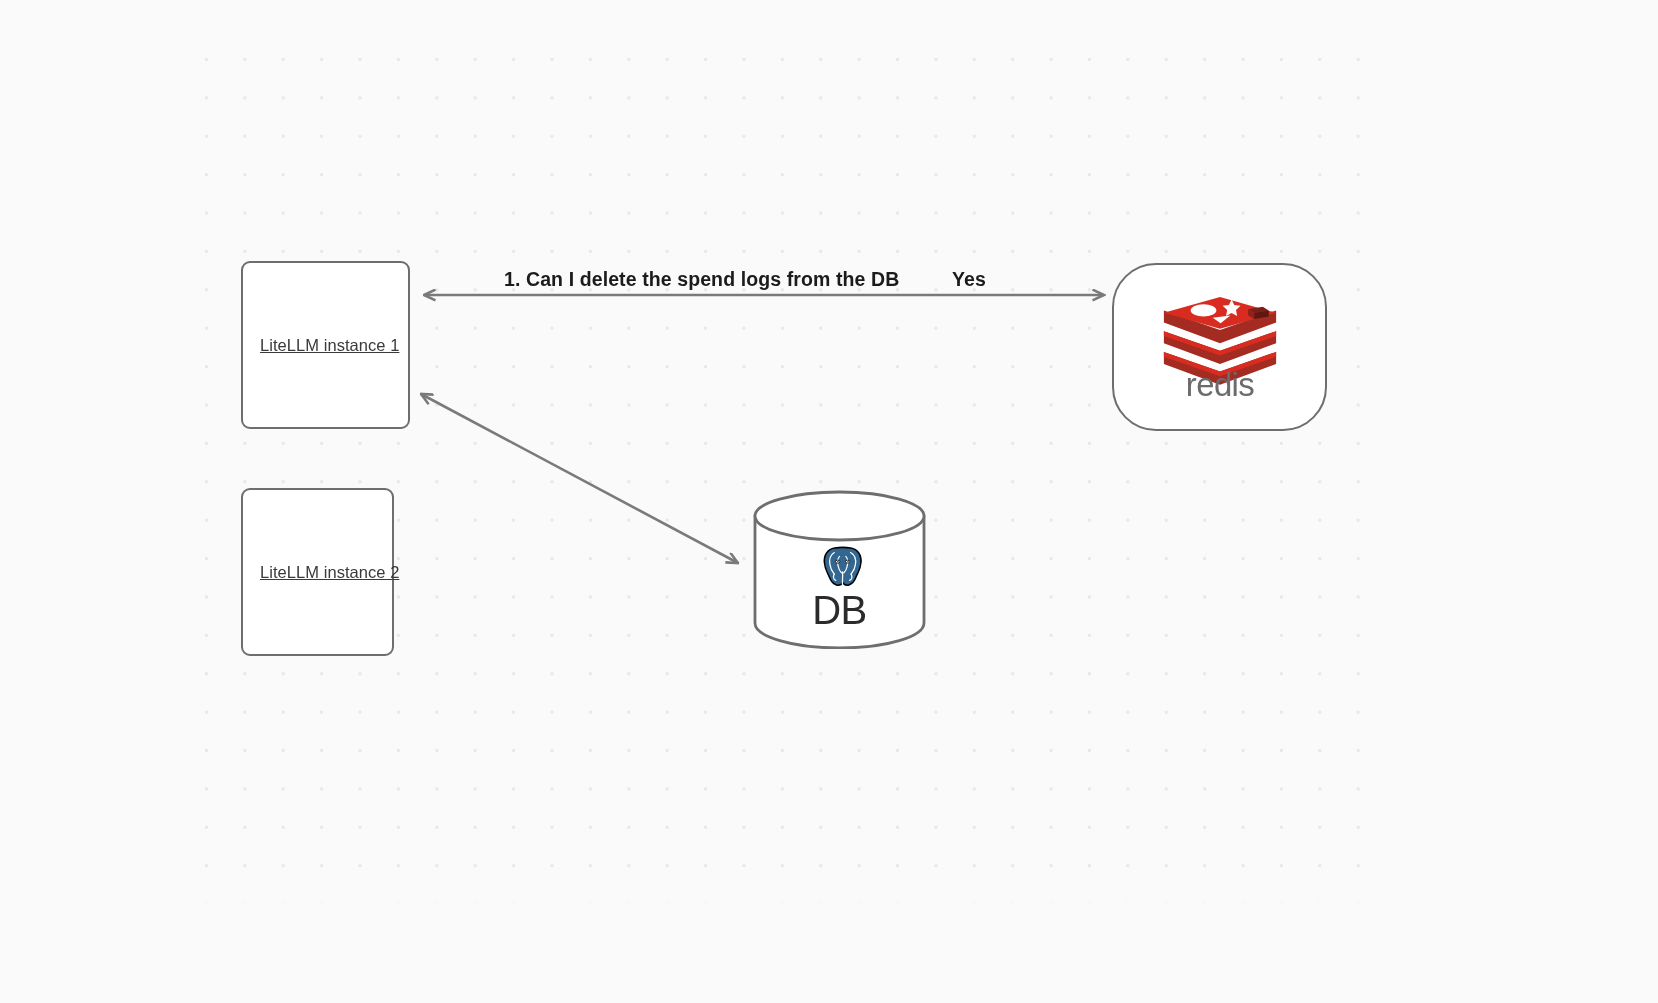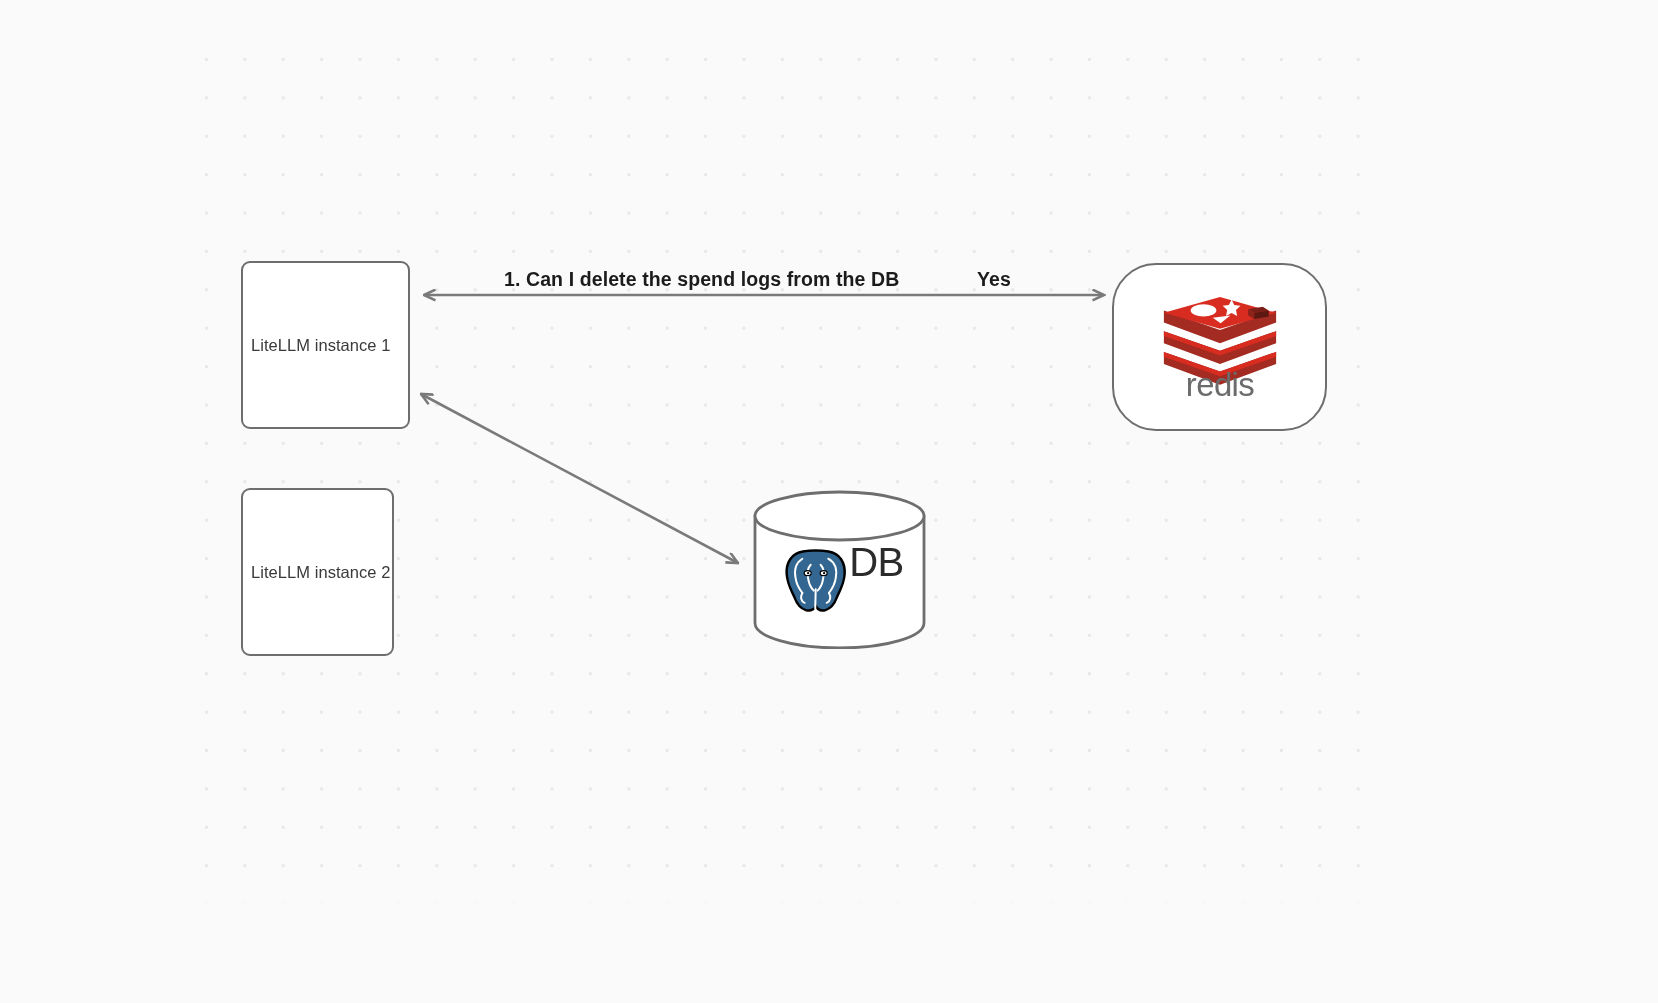--- a/index.html
+++ b/index.html
@@ -60,23 +60,24 @@
     border-radius: 9px;
     box-sizing: border-box;
     display: flex;
     align-items: center;
     justify-content: flex-start;
   }
   .node-box .node-label {
     font-size: 16.5px;
     color: #3a3a3a;
     font-family: "Liberation Sans", sans-serif;
-    padding-left: 8px;
+    padding-left: 17px;
     letter-spacing: 0.05px;
     white-space: nowrap;
+    text-decoration: underline;
   }
 
   #node-litellm-1 { left: 241px; top: 261px; width: 169px; height: 168px; }
   #node-litellm-2 { left: 241px; top: 488px; width: 153px; height: 168px; }
   #node-litellm-3 { left: 241px; top: 715px; width: 169px; height: 168px; }
 
   
   #node-redis {
     position: absolute;
     left: 1112px;
@@ -104,23 +105,24 @@
     height: 159px;
   }
   #db-cyl { position: absolute; left: 0; top: 0; width: 175px; height: 159px; }
   #db-content {
     position: absolute;
     left: 0;
     top: 52px;
     width: 175px;
     height: 88px;
     display: flex;
-    align-items: flex-start;
+    align-items: center;
     justify-content: center;
     gap: 0px;
+    flex-direction: column;
   }
   #pg-elephant { width: 76px; height: 76px; display: block; margin-right: -2px; }
   #db-text {
     font-size: 40px;
     font-weight: 400;
     color: #2b2b2b;
     font-family: "Liberation Sans", sans-serif;
     letter-spacing: -0.5px;
     line-height: 1;
   }
@@ -129,21 +131,21 @@
   .edge-label {
     position: absolute;
     font-family: "Liberation Sans", sans-serif;
     font-weight: bold;
     color: #1b1b1b;
     white-space: nowrap;
     font-size: 19.5px;
     letter-spacing: 0.1px;
   }
   #label-1 { left: 476px; top: 268px; margin-left: 28px; }
-  #label-1b { left: 977px; top: 268px; }
+  #label-1b { left: 952px; top: 268px; }
   #label-2 { left: 553px; top: 435px; }
 </style>
 </head>
 <body>
 
 <div id="canvas">
 
   <div id="pagetint"></div>
   <div id="grid"></div>
 

